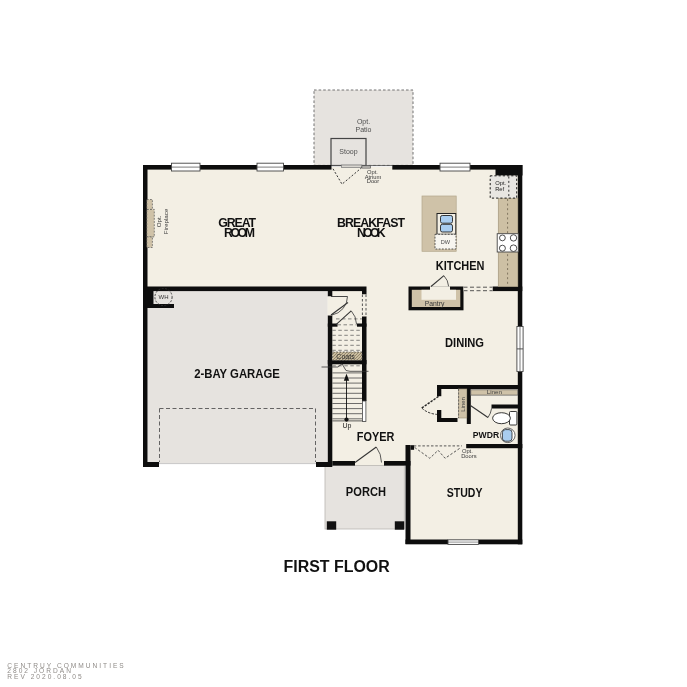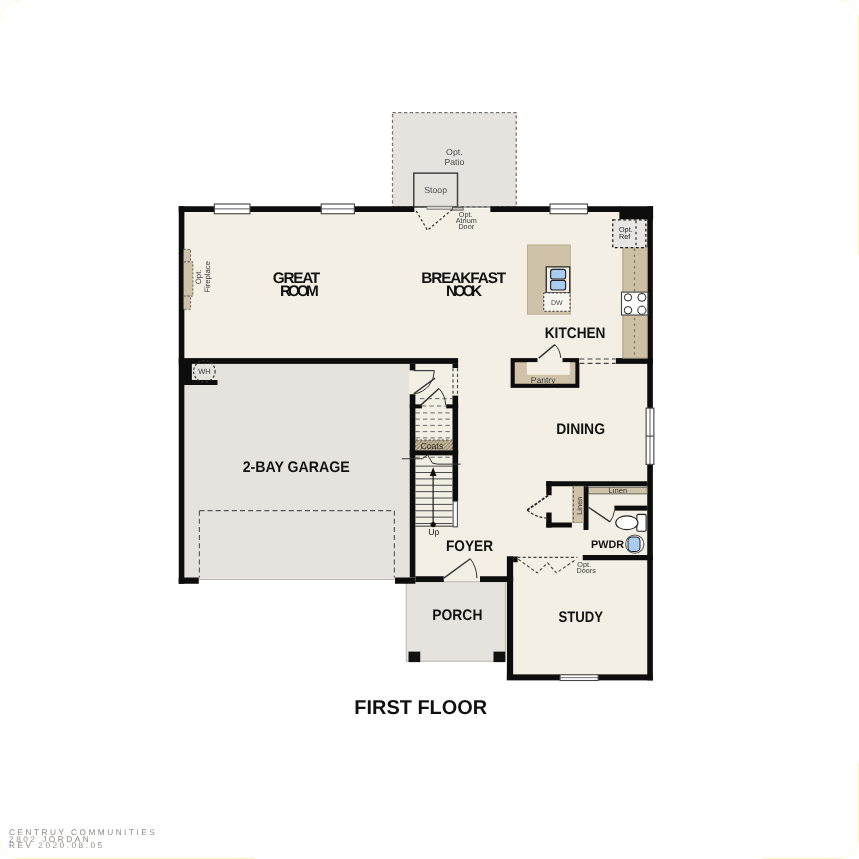--- a/index.html
+++ b/index.html
@@ -1,16 +1,16 @@
 <!DOCTYPE html>
 <html><head>
 <meta charset="utf-8">
 <style>
   html,body{margin:0;padding:0;background:#ffffff;}
-  #page{width:687px;height:687px;position:relative;background:#fde047;overflow:hidden;will-change:transform;border-radius:16px;}
+  #page{width:687px;height:687px;position:relative;background:#fde047;overflow:hidden;will-change:transform;}
   svg{display:block;}
   text{font-family:"Liberation Sans", sans-serif; opacity:0.999;}
 </style>
 </head>
 <body>
 <div id="page">
 <svg width="687" height="687" viewBox="0 0 687 687">
 <defs>
   <pattern id="hatchRef" width="4" height="4" patternUnits="userSpaceOnUse">
     <rect width="4" height="4" fill="#f0eeea"></rect>

